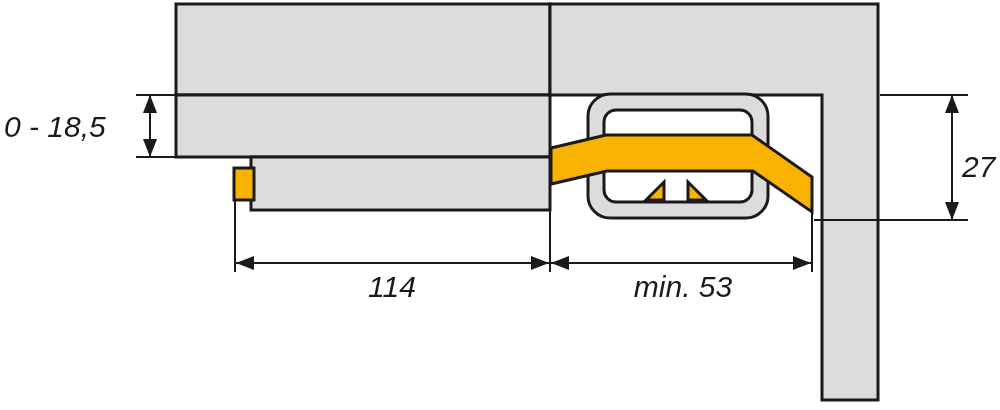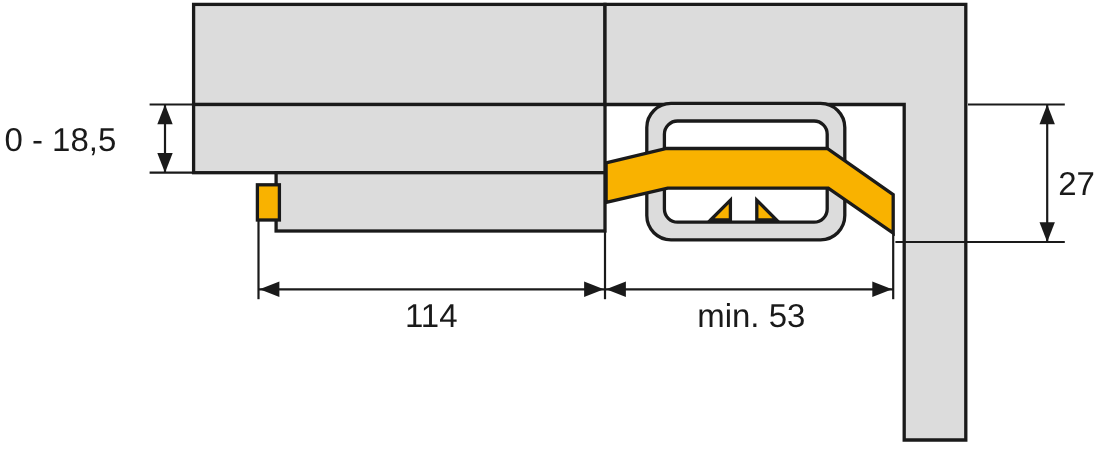--- a/index.html
+++ b/index.html
@@ -7,20 +7,21 @@
     padding: 0;
     background: var(--background, #ffffff);
   }
   .stage {
     position: relative;
     width: 1000px;
     height: 410px;
     background: var(--background, #ffffff);
     overflow: hidden;
     font-family: "Liberation Sans", sans-serif;
+    font-style: italic;
   }
   svg { display: block; }
   .panel-shape {
     fill: var(--panel-fill, #dcdcdc);
     stroke: var(--outline, #1a1a1a);
     stroke-width: 3;
   }
   .yellow-shape {
     fill: var(--accent-yellow, #f9b200);
     stroke: var(--outline, #1a1a1a);

